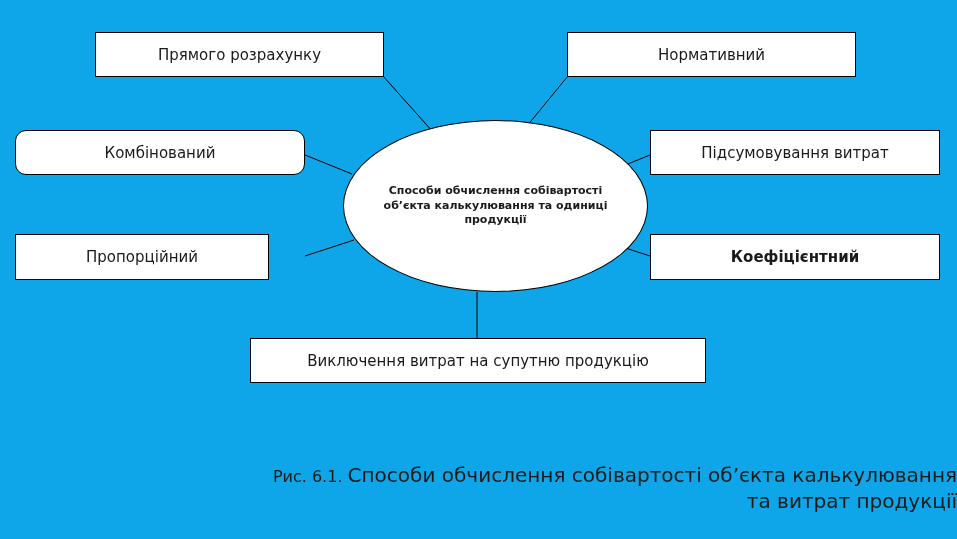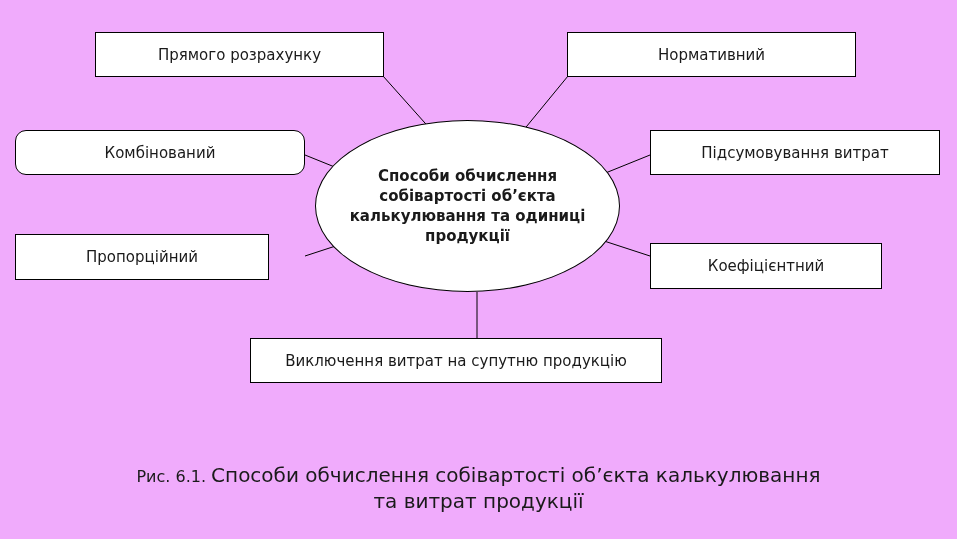--- a/index.html
+++ b/index.html
@@ -8,21 +8,21 @@
     background: #ffffff;
   }
   body {
     font-family: "DejaVu Sans", "Liberation Sans", sans-serif;
     color: #1a1a1a;
   }
   .canvas {
     position: relative;
     width: 957px;
     height: 539px;
-    background: #f0abfc;
+    background: #0ea5e9;
     overflow: hidden;
   }
   svg.connectors {
     position: absolute;
     left: 0;
     top: 0;
     width: 957px;
     height: 539px;
     pointer-events: none;
   }
@@ -37,47 +37,47 @@
     text-align: center;
     font-size: 15px;
     line-height: 1.2;
     padding: 2px 8px;
   }
   .node-top-left  { left: 95px;  top: 32px;  width: 289px; height: 45px; }
   .node-top-right { left: 567px; top: 32px;  width: 289px; height: 45px; text-align: center; }
   .node-mid-left  { left: 15px;  top: 130px; width: 290px; height: 45px; border-radius: 11px; }
   .node-mid-right { left: 650px; top: 130px; width: 290px; height: 45px; text-align: center; }
   .node-low-left  { left: 15px;  top: 234px; width: 254px; height: 46px; }
-  .node-low-right { left: 650px; top: 243px; width: 232px; height: 46px; }
-  .node-bottom    { left: 250px; top: 338px; width: 412px; height: 45px; }
+  .node-low-right { left: 650px; top: 234px; width: 290px; height: 46px; font-weight: bold; }
+  .node-bottom    { left: 250px; top: 338px; width: 456px; height: 45px; }
   .center-ellipse {
     position: absolute;
-    left: 315px;
+    left: 343px;
     top: 120px;
     width: 305px;
     height: 172px;
     box-sizing: border-box;
     border: 1px solid #000000;
     border-radius: 50%;
     background: #ffffff;
     display: flex;
     align-items: center;
     justify-content: center;
     text-align: center;
     font-weight: bold;
-    font-size: 15px;
+    font-size: 11px;
     line-height: 1.35;
     padding: 0 32px;
   }
   .caption {
     position: absolute;
     left: 0;
     top: 462px;
     width: 957px;
-    text-align: center;
+    text-align: right;
     line-height: 1.3;
   }
   .caption-prefix {
     font-size: 16px;
   }
   .caption-main {
     font-size: 20px;
   }
   .caption-line2 {
     font-size: 20px;

